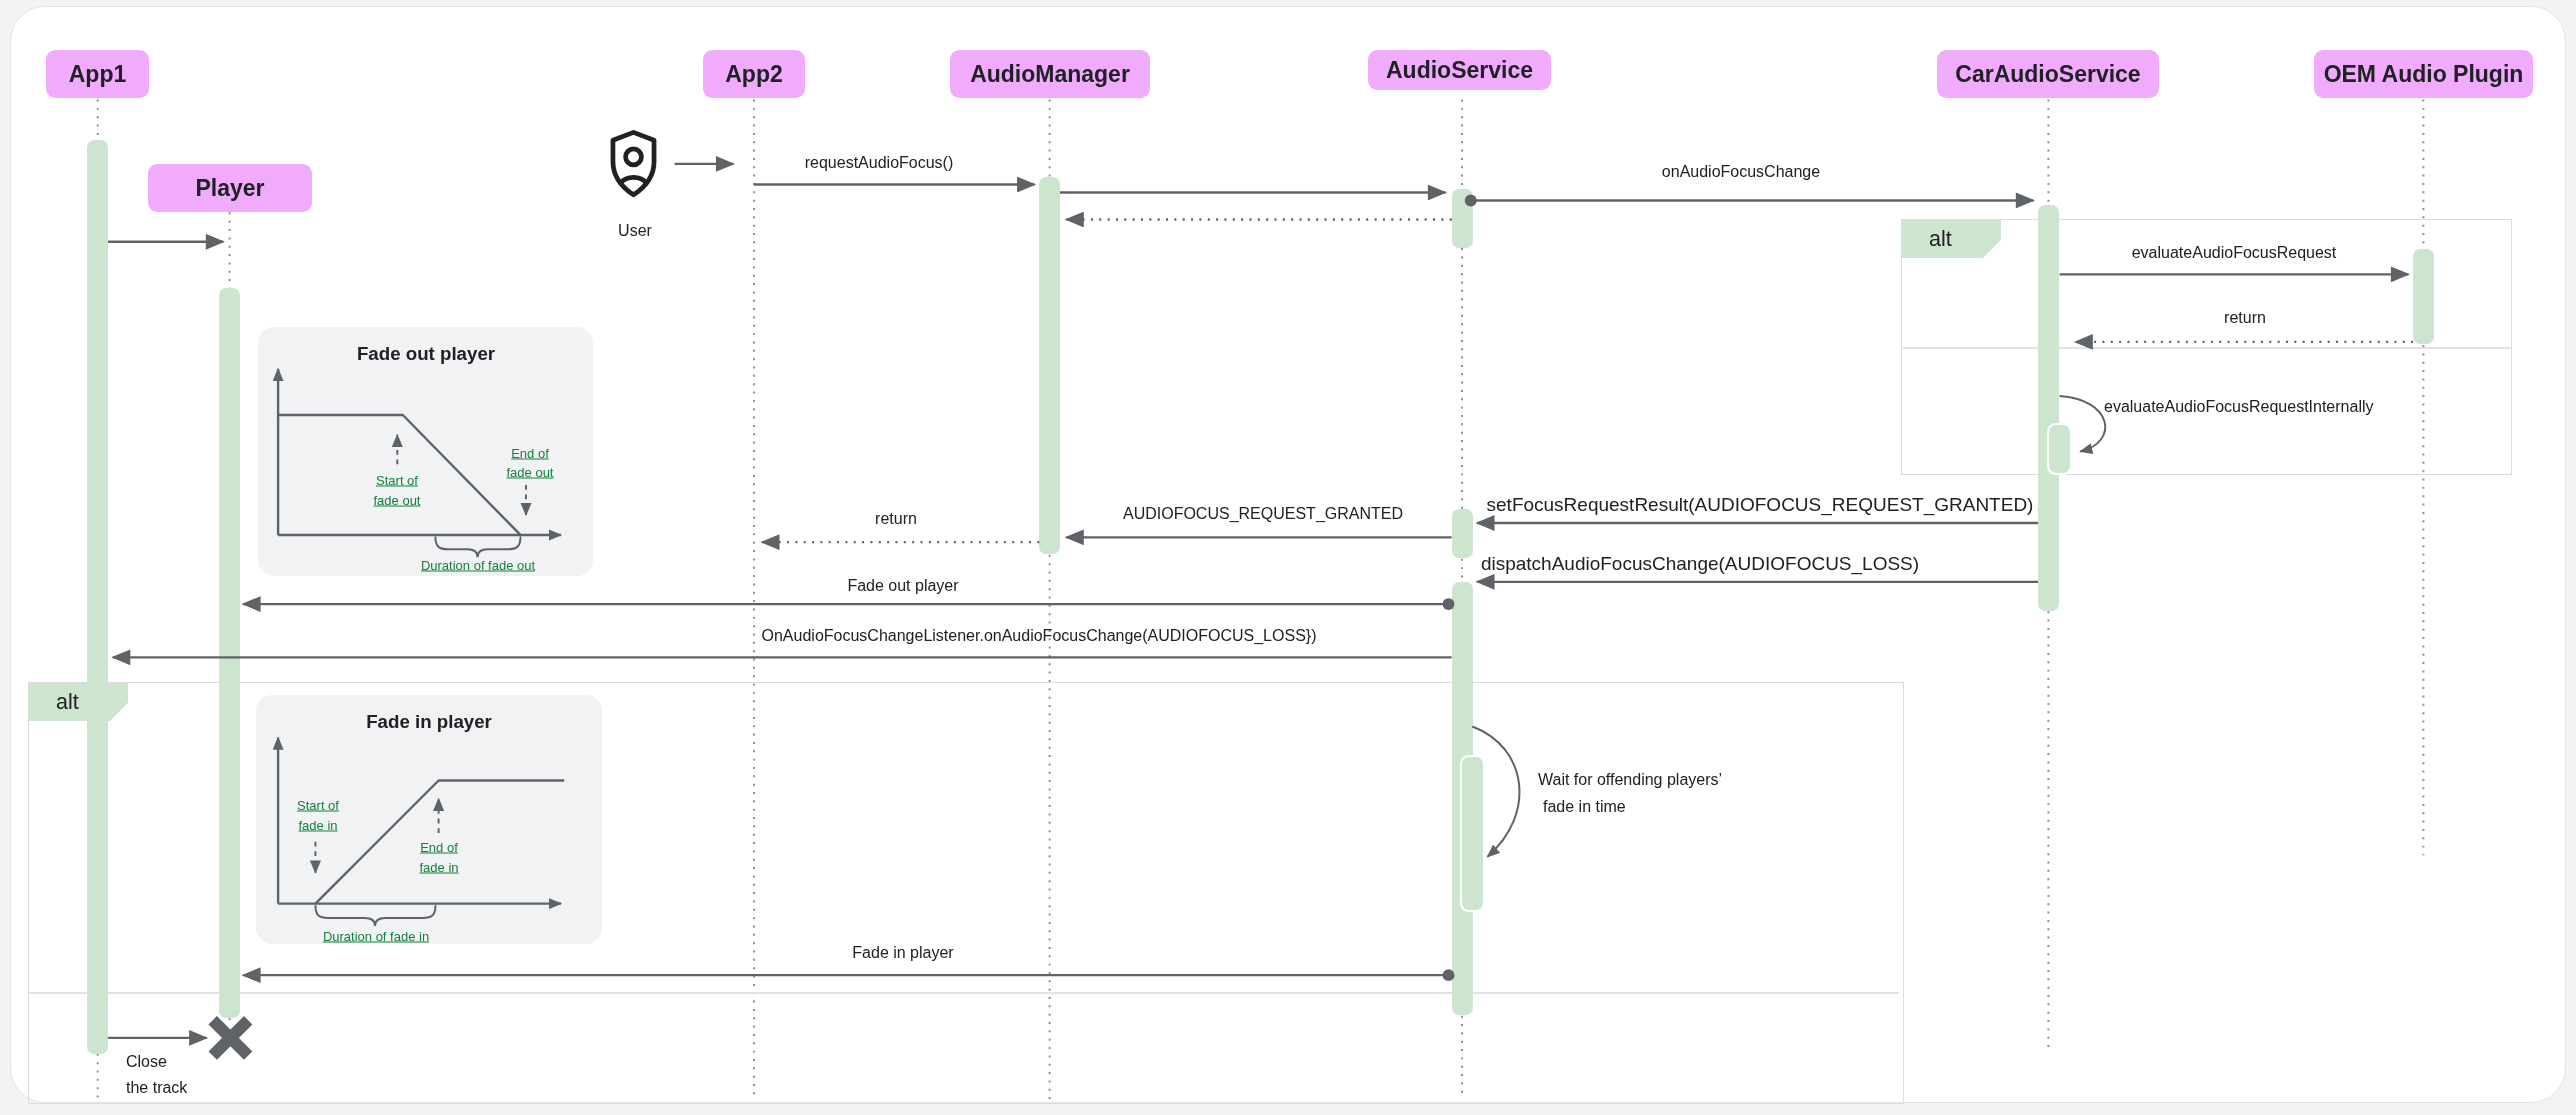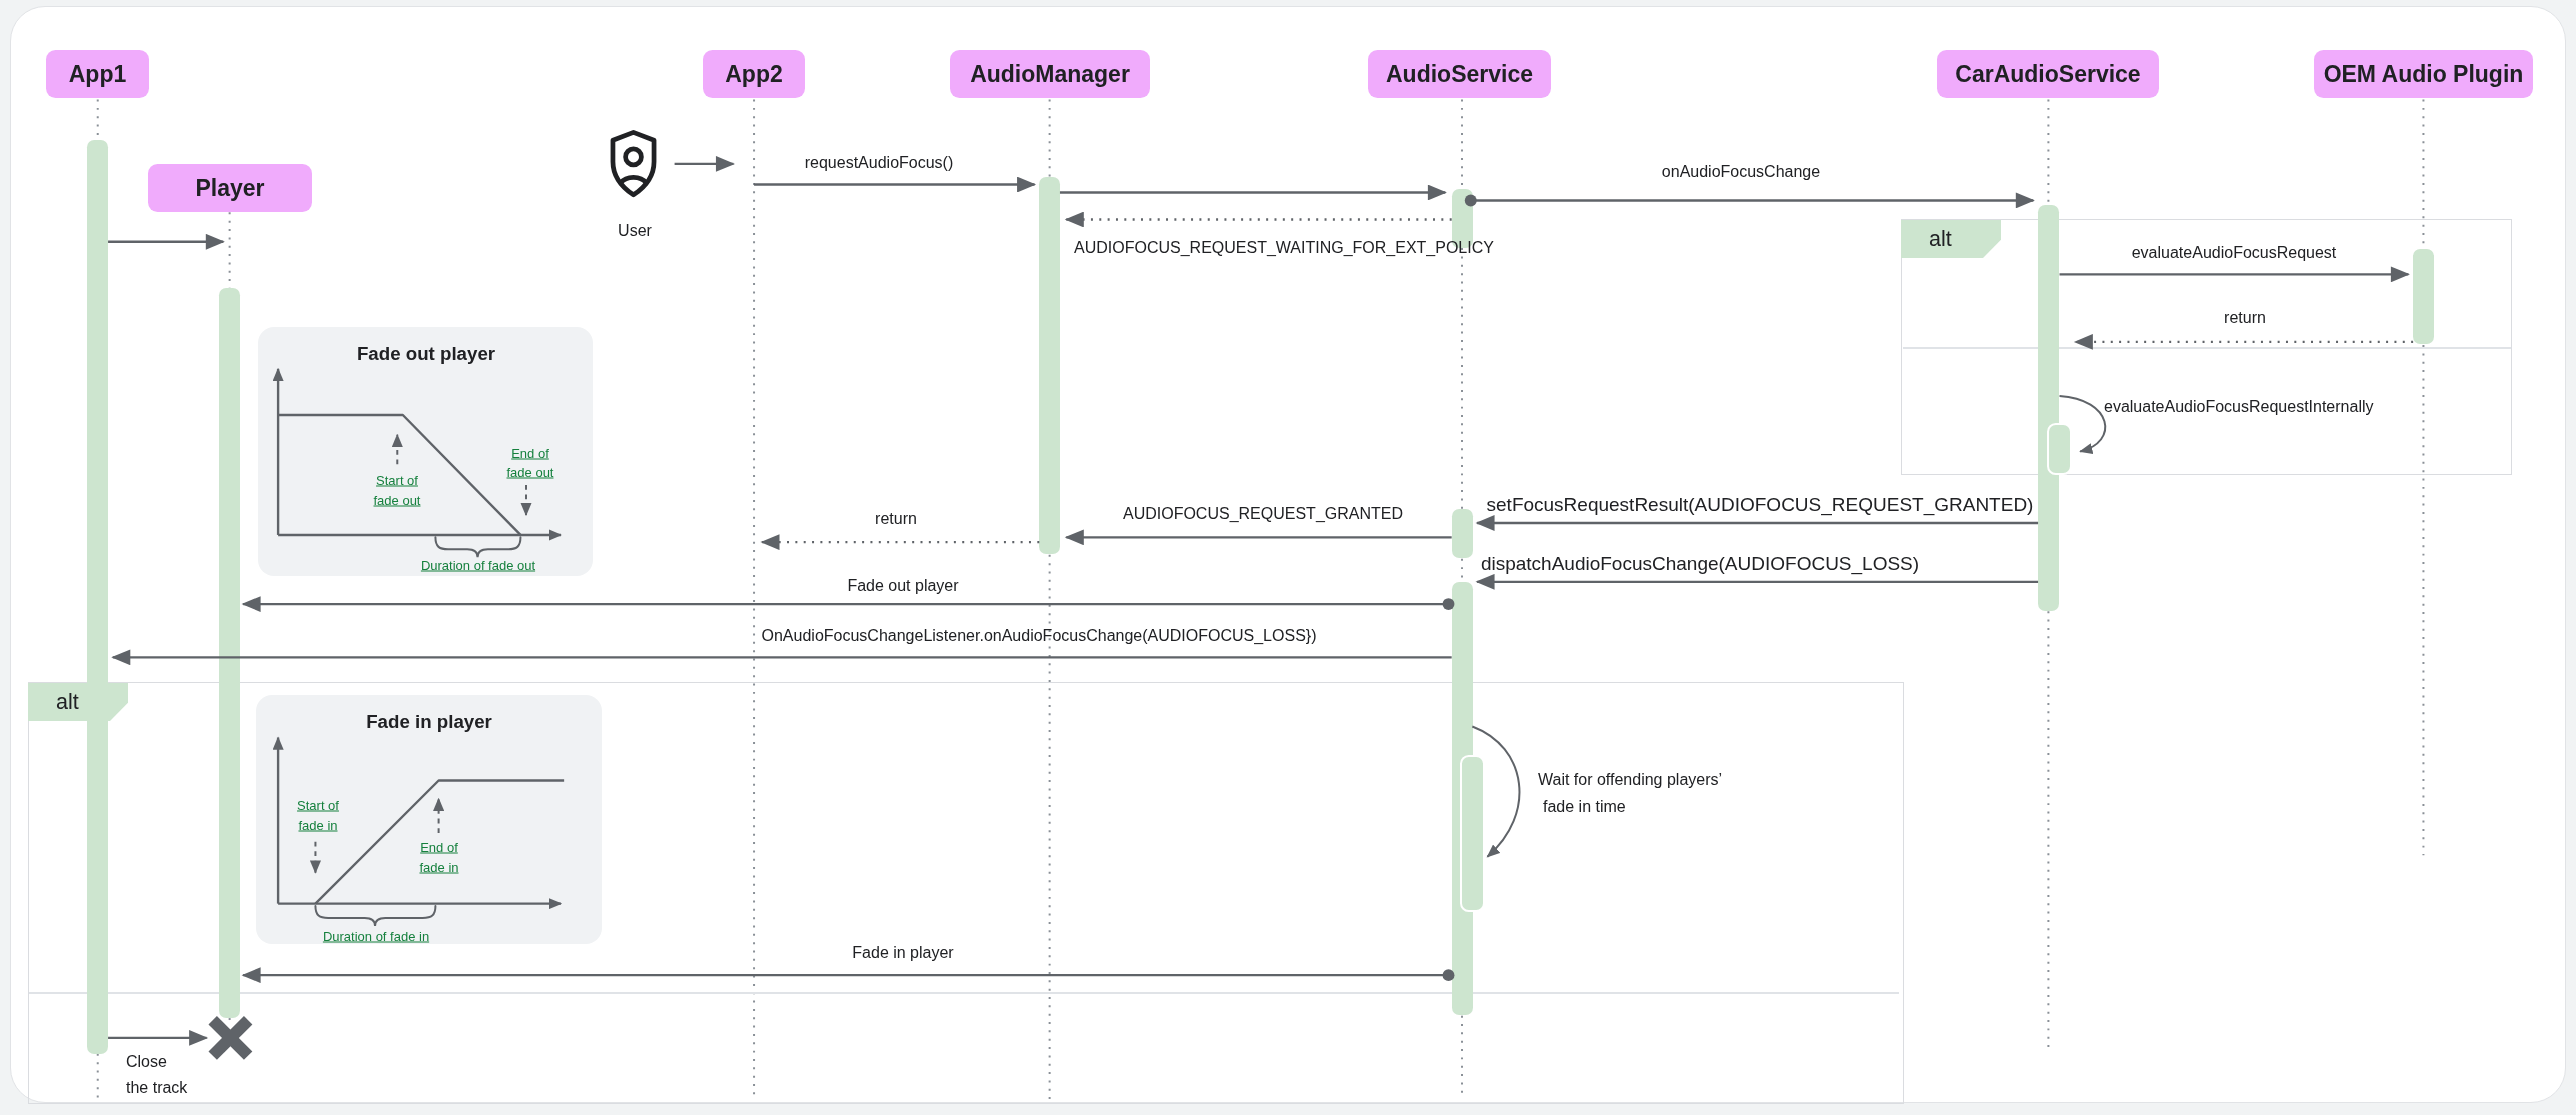--- a/index.html
+++ b/index.html
@@ -88,21 +88,21 @@
     </div>
   <div class="participant" style="left:148px;top:164px;width:164px;height:48px;">
     <span>Player</span>
     </div>
   <div class="participant" style="left:703px;top:50px;width:102px;height:48px;">
     <span>App2</span>
     </div>
   <div class="participant" style="left:950px;top:50px;width:200px;height:48px;">
     <span>AudioManager</span>
     </div>
-  <div class="participant" style="left:1368px;top:50px;width:183px;height:48px;">
+  <div class="participant" style="left:1368px;top:50px;width:183px;height:40px;">
     <span>AudioService</span>
     </div>
   <div class="participant" style="left:1937px;top:50px;width:222px;height:48px;">
     <span>CarAudioService</span>
     </div>
   <div class="participant" style="left:2314px;top:50px;width:219px;height:48px;">
     <span>OEM Audio Plugin</span>
     </div>
 
   <svg class="usericon" width="49" height="68" viewBox="0 0 62 86">
@@ -172,21 +172,20 @@
       <polyline points="397,1137 552,982 710,982" stroke-linejoin="round"></polyline>
       <line x1="397" y1="1059" x2="397" y2="1098" stroke-width="2.5" stroke-dasharray="6 6" marker-end="url(#arrS)"></line>
       <line x1="552" y1="1048" x2="552" y2="1005" stroke-width="2.5" stroke-dasharray="6 6" marker-end="url(#arrS)"></line>
       <path stroke-width="2.5" stroke-linecap="round" d="M397 1140 C397 1152 402 1155 413 1155 L459 1155 C468 1155 472 1159 472 1165 C472 1159 476 1155 485 1155 L532 1155 C543 1155 548 1152 548 1140"></path>
     </g>
   </svg>
 
   <div class="lbl" style="left:635px;top:231px;">User</div>
   <div class="lbl" style="left:879px;top:163px;">requestAudioFocus()</div>
   <div class="lbl" style="left:1741px;top:172px;">onAudioFocusChange</div>
-  <div class="lbl left" style="left:1074px;top:248px;">AUDIOFOCUS_REQUEST_WAITING_FOR_EXT_POLICY</div>
   <div class="lbl" style="left:2234px;top:253px;">evaluateAudioFocusRequest</div>
   <div class="lbl" style="left:2245px;top:318px;">return</div>
   <div class="lbl left" style="left:2104px;top:407px;">evaluateAudioFocusRequestInternally</div>
   <div class="lbl sm" style="left:1760px;top:504px;">setFocusRequestResult(AUDIOFOCUS_REQUEST_GRANTED)</div>
   <div class="lbl" style="left:1263px;top:514px;">AUDIOFOCUS_REQUEST_GRANTED</div>
   <div class="lbl" style="left:896px;top:519px;">return</div>
   <div class="lbl sm" style="left:1700px;top:563px;">dispatchAudioFocusChange(AUDIOFOCUS_LOSS)</div>
   <div class="lbl" style="left:903px;top:586px;">Fade out player</div>
   <div class="lbl" style="left:1039px;top:636px;">OnAudioFocusChangeListener.onAudioFocusChange(AUDIOFOCUS_LOSS})</div>
   <div class="lbl left" style="left:1538px;top:780px;">Wait for offending players’</div>

